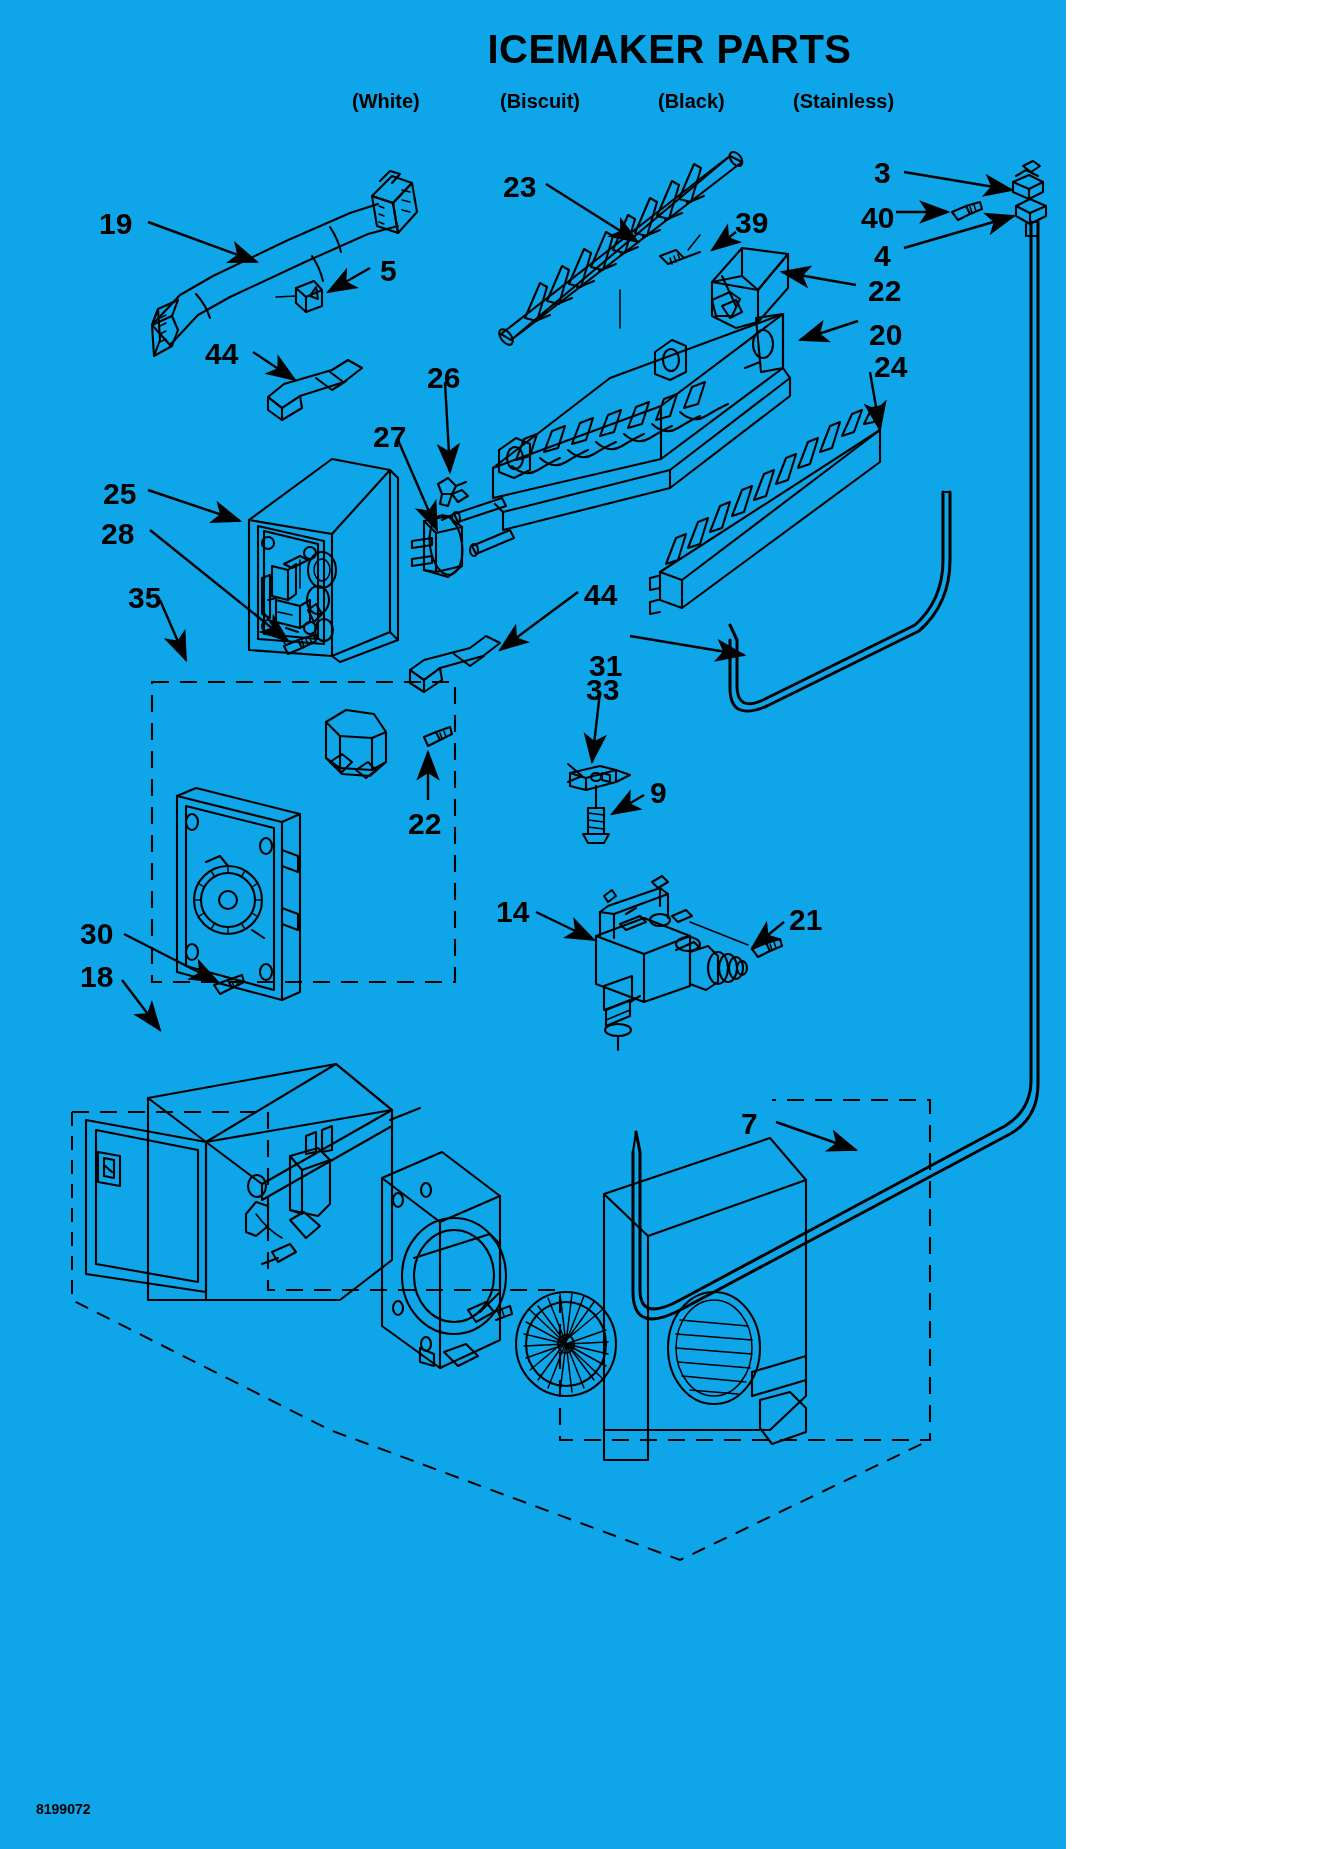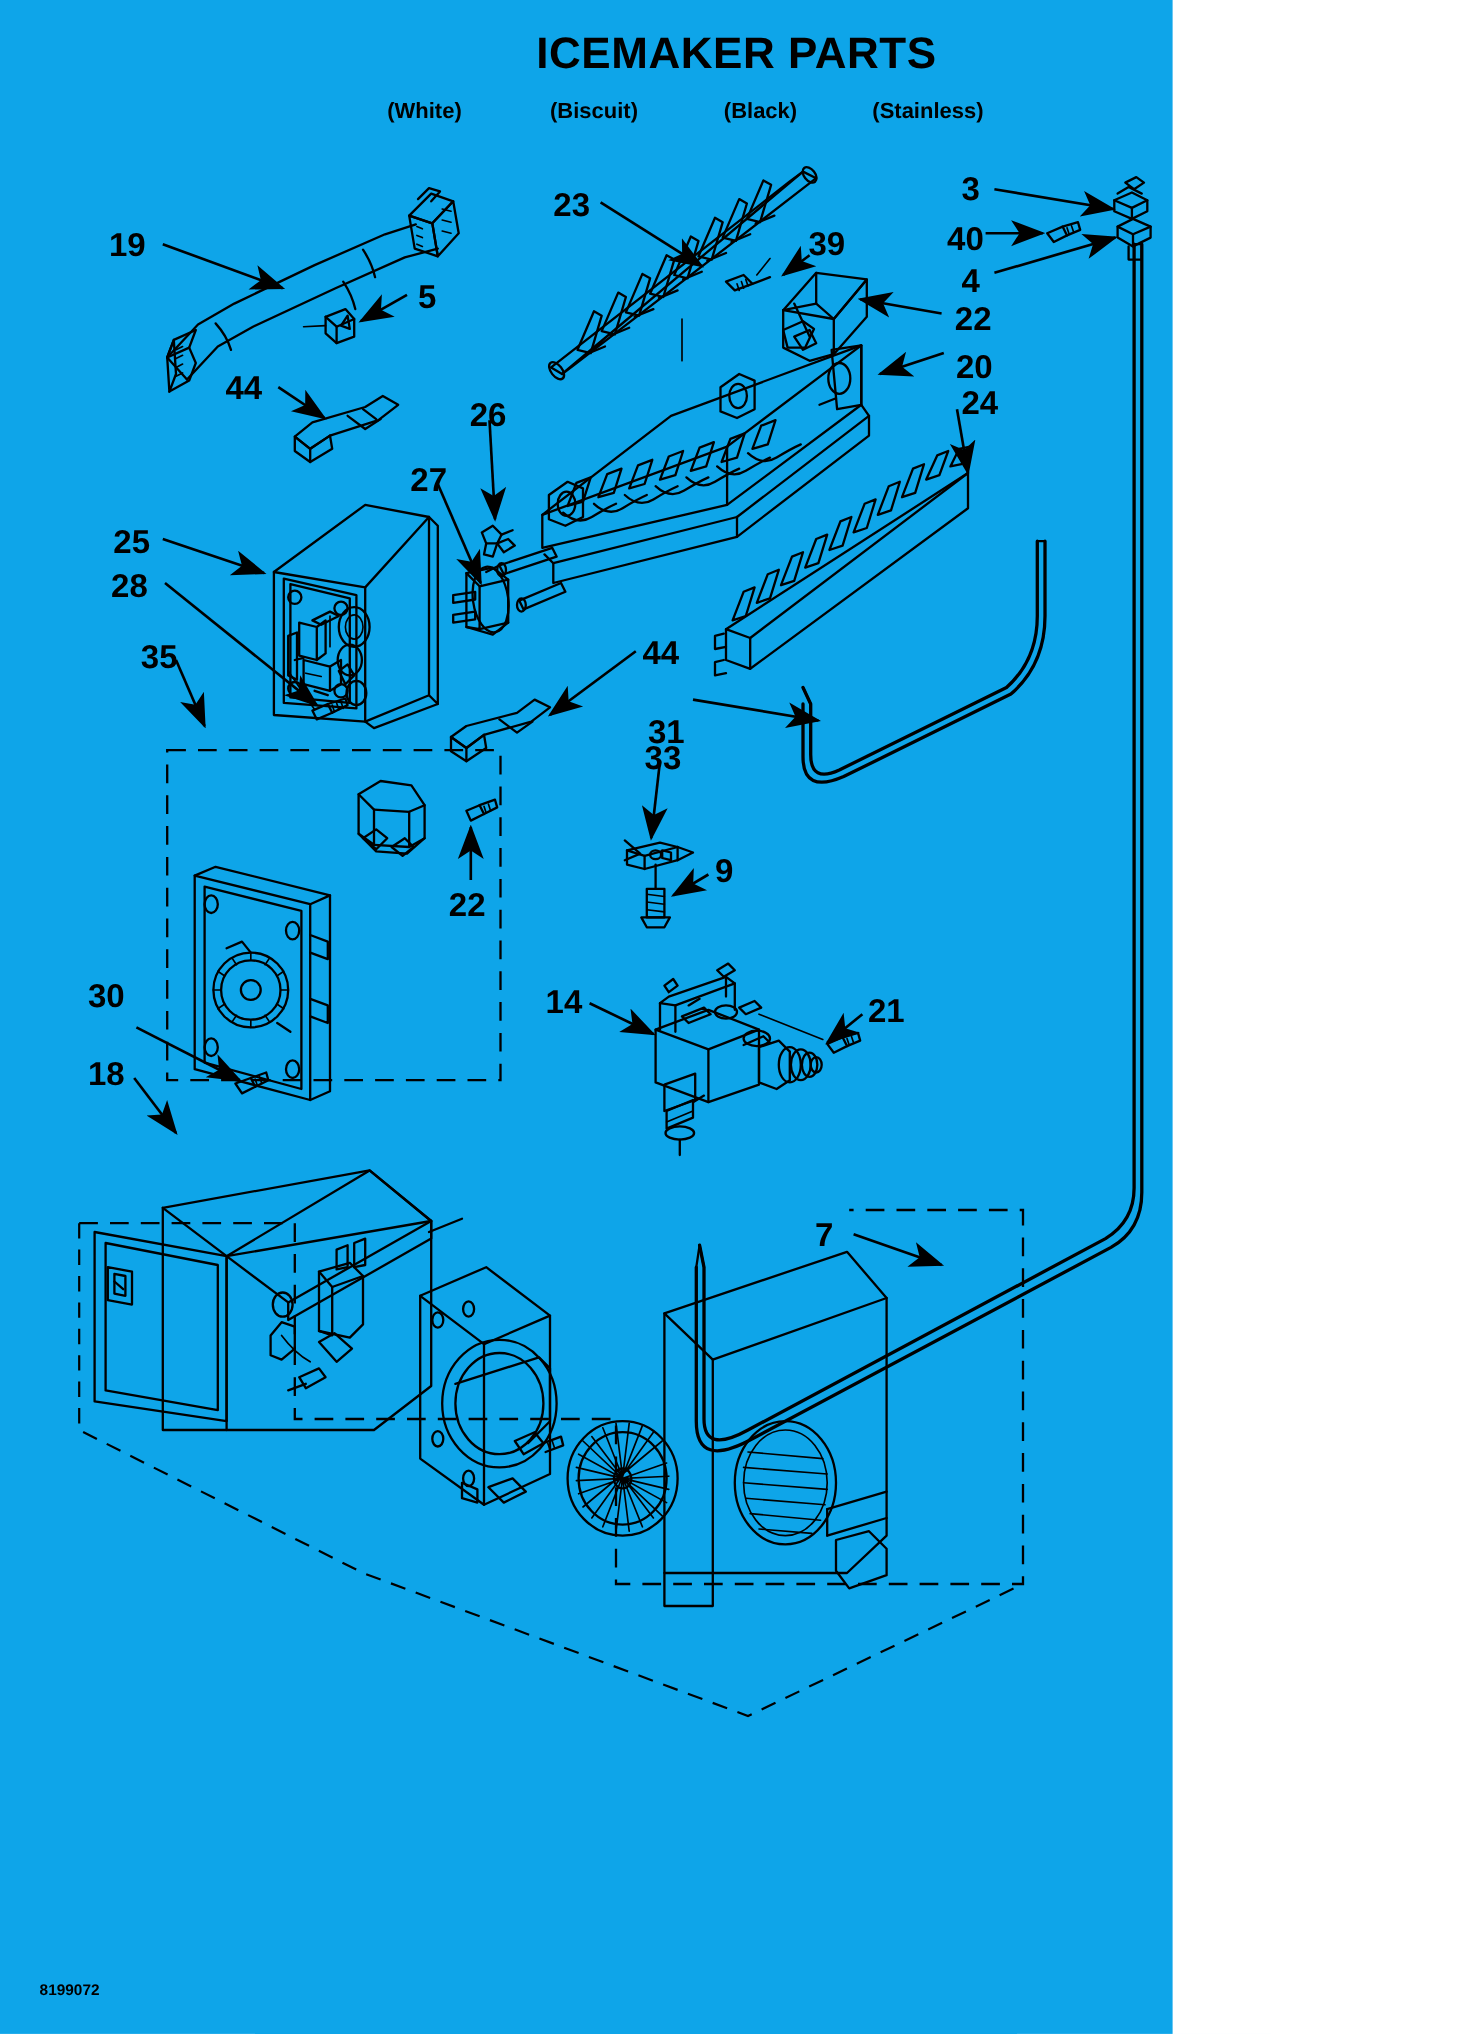--- a/index.html
+++ b/index.html
@@ -616,21 +616,21 @@
     <span class="callout" style="left:869px; top:320px;">20</span>
     <span class="callout" style="left:874px; top:352px;">24</span>
     <span class="callout" style="left:874px; top:158px;">3</span>
     <span class="callout" style="left:861px; top:203px;">40</span>
     <span class="callout" style="left:874px; top:241px;">4</span>
     <span class="callout" style="left:584px; top:580px;">44</span>
     <span class="callout" style="left:589px; top:603px;margin-top:48px;">31</span>
     <span class="callout" style="left:586px; top:675px;">33</span>
     <span class="callout" style="left:650px; top:778px;">9</span>
     <span class="callout" style="left:408px; top:809px;">22</span>
-    <span class="callout" style="left:80px;  top:891px;">30</span>
+    <span class="callout" style="left:80px;  top:919px;">30</span>
     <span class="callout" style="left:80px;  top:962px;">18</span>
     <span class="callout" style="left:496px; top:897px;">14</span>
     <span class="callout" style="left:789px; top:905px;">21</span>
     <span class="callout" style="left:741px; top:1109px;">7</span>
   </div>
 
   <div class="footer">
     <span class="footer-partno">8199072</span>
   </div>
 

